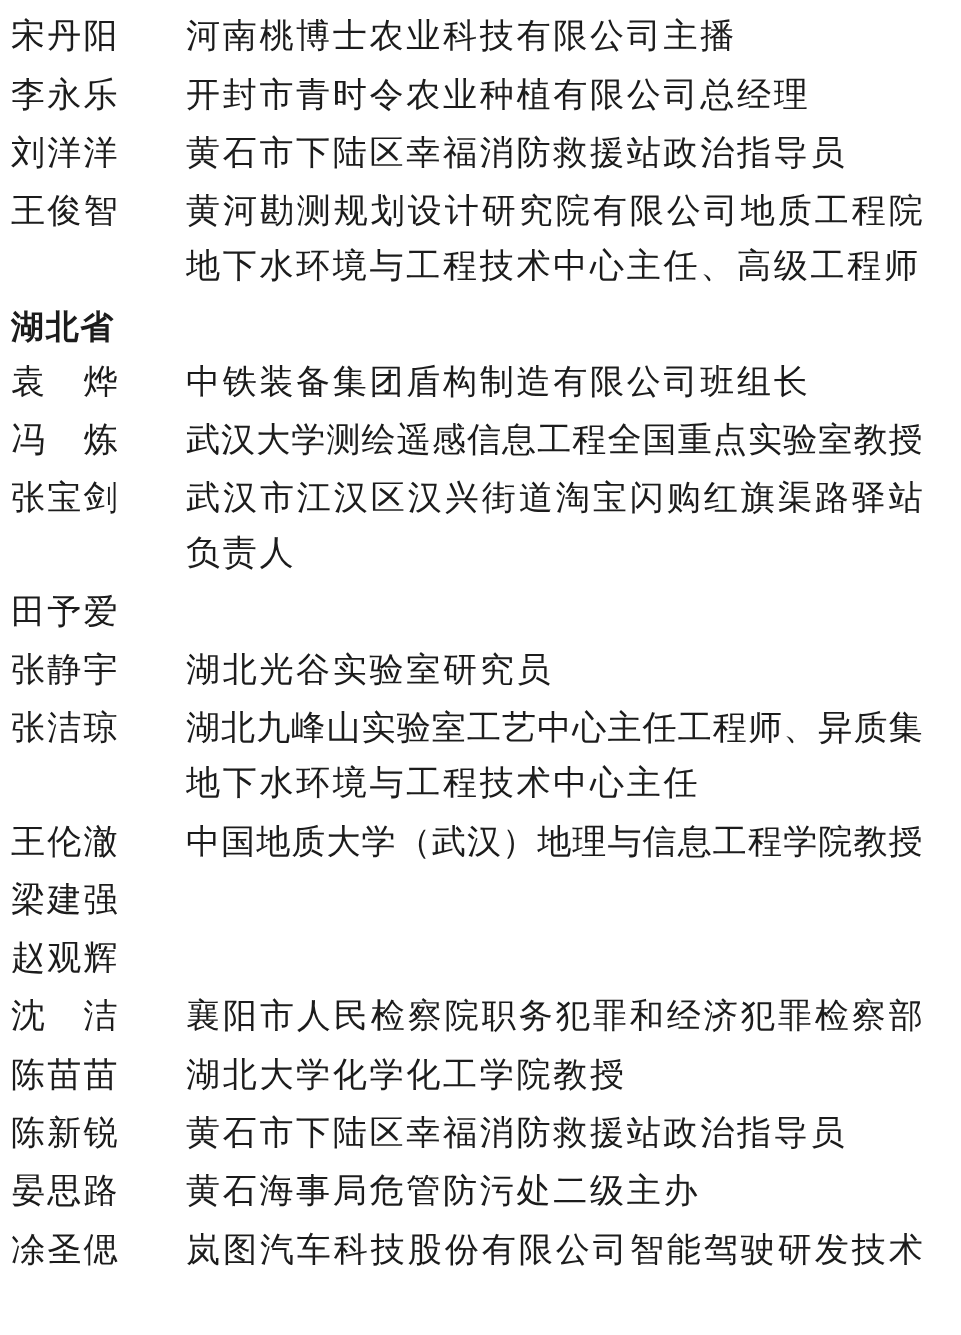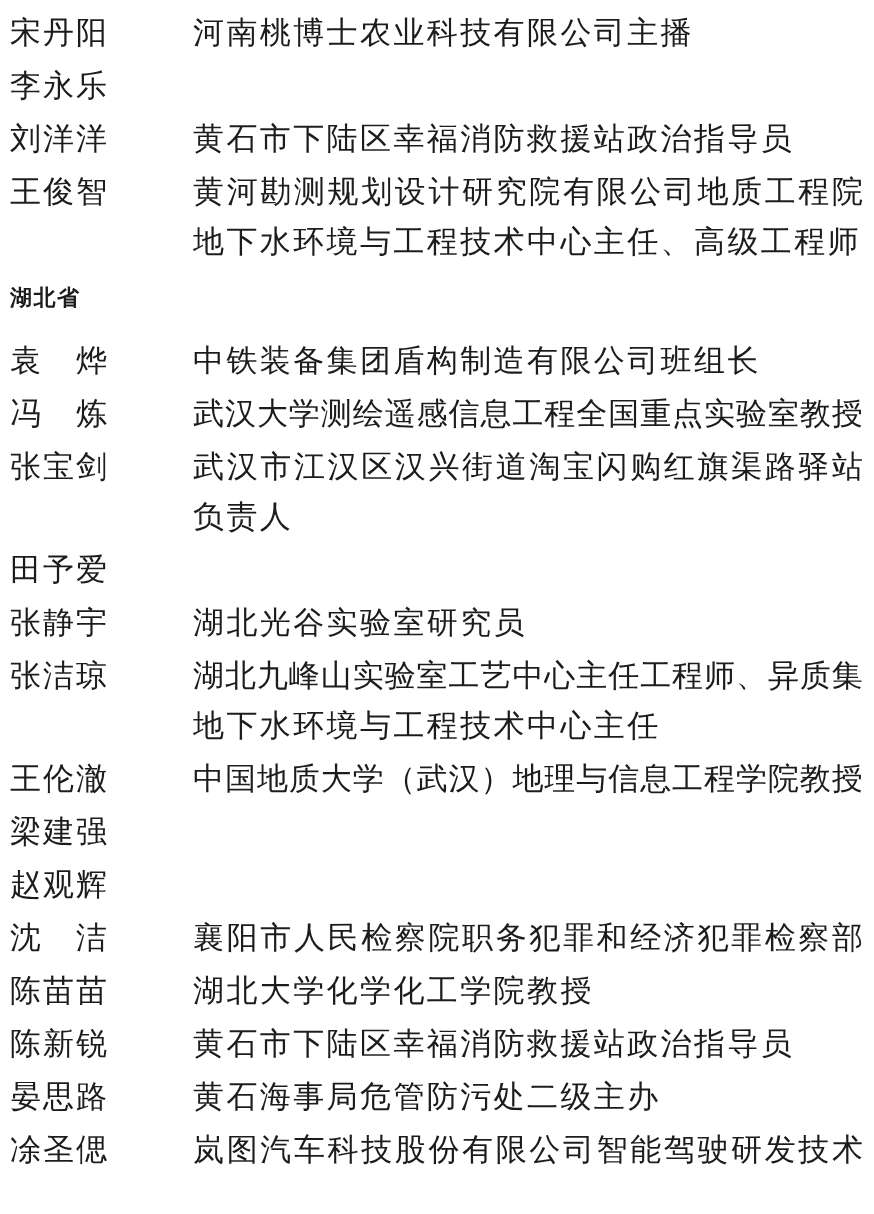--- a/index.html
+++ b/index.html
@@ -29,41 +29,41 @@
   .name {
     flex: 0 0 97px;
     width: 97px;
     display: flex;
     justify-content: space-between;
     line-height: 50px;
     white-space: nowrap;
   }
   .position {
     width: 670px;
-    margin-left: 86px;
+    margin-left: 62px;
     flex: 0 0 auto;
   }
   .pline {
     line-height: 50px;
   }
   .pline.natural {
     letter-spacing: 2.4px;
     white-space: nowrap;
   }
   .pline.fit {
     display: flex;
     justify-content: space-between;
   }
   .section-header {
     font-family: "Liberation Sans", "DejaVu Sans", sans-serif;
     font-weight: 700;
-    font-size: 22px;
+    font-size: 30px;
     line-height: 46px;
     letter-spacing: 1.5px;
-    margin: 8px 0 15px 0;
+    margin: 8px 0 1px 0;
     color: var(--text-color, #1c1c1c);
   }
   .ch { display: inline-block; }
 </style>
 </head>
 <body>
 
 <div class="page">
   <div id="doc-body">
       <div class="entry">
@@ -74,20 +74,23 @@
         </div>
         <div class="position">
           <div class="pline natural">河南桃博士农业科技有限公司主播</div>
         </div>
       </div>
       <div class="entry">
         <div class="name">
           <span class="ch">李</span>
           <span class="ch">永</span>
           <span class="ch">乐</span>
+        </div>
+        <div class="position">
+          <div class="pline natural">开封市青时令农业种植有限公司总经理</div>
         </div>
       </div>
       <div class="entry">
         <div class="name">
           <span class="ch">刘</span>
           <span class="ch">洋</span>
           <span class="ch">洋</span>
         </div>
         <div class="position">
           <div class="pline natural">黄石市下陆区幸福消防救援站政治指导员</div>

